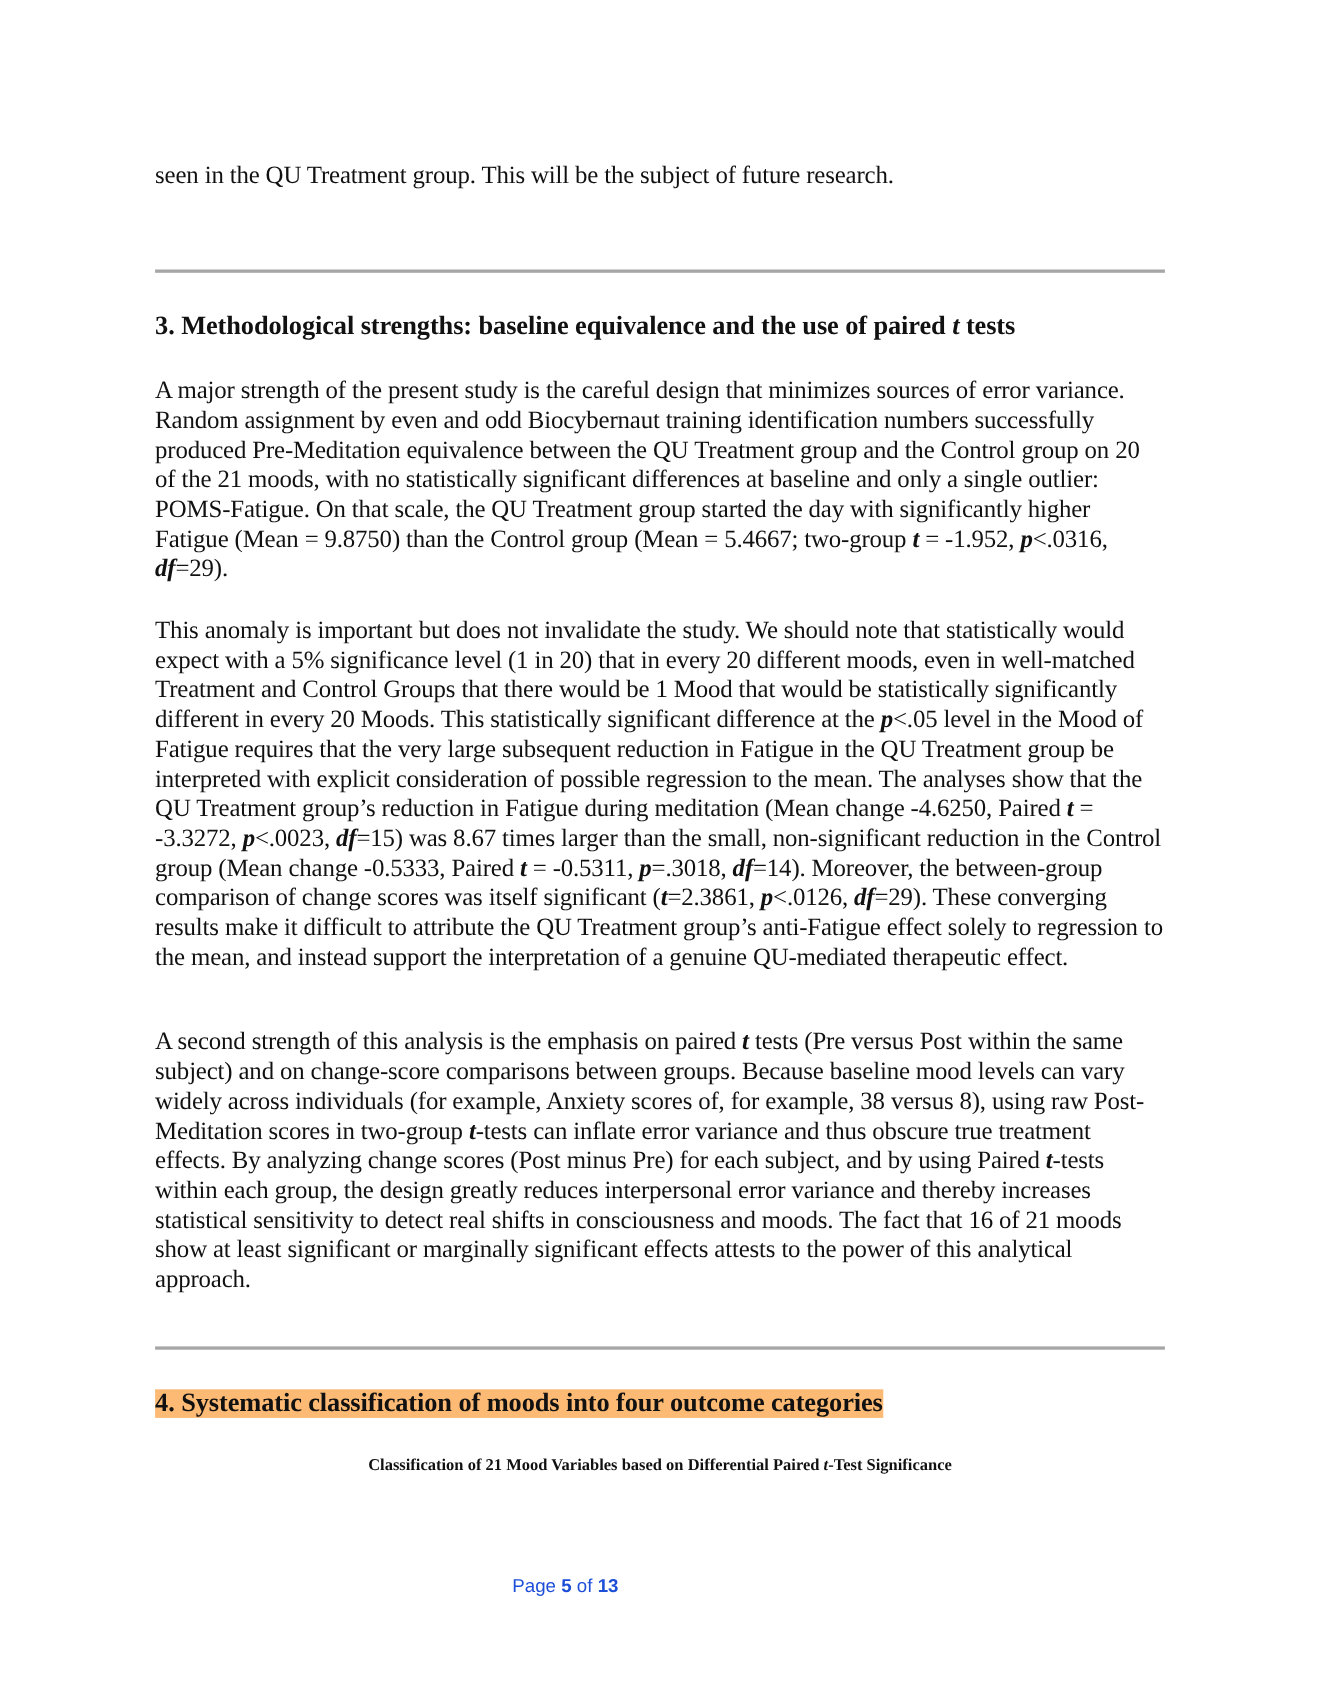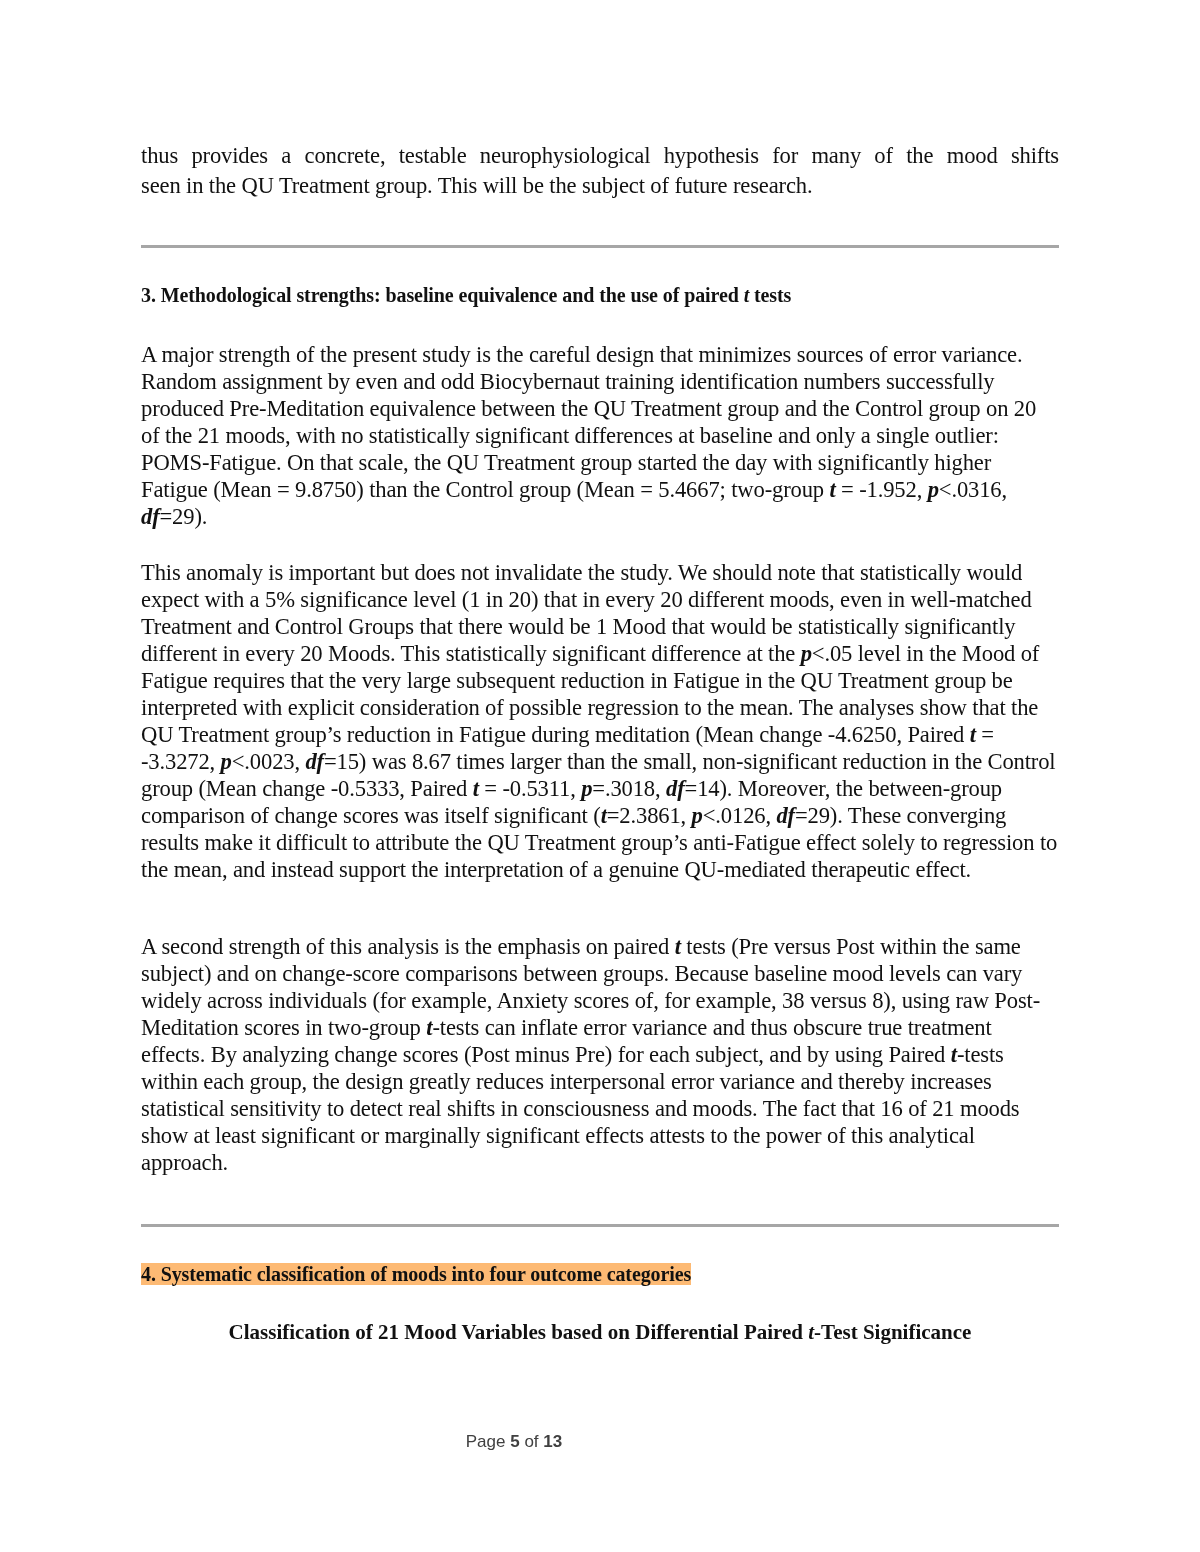--- a/index.html
+++ b/index.html
@@ -1,33 +1,32 @@
 <!DOCTYPE html>
 <html><head>
 <meta charset="utf-8">
 <style>
   html, body { margin: 0; padding: 0; background: #ffffff; }
   body { width: 1200px; height: 1552px; position: relative; overflow: hidden;
          font-family: "Liberation Serif", serif; color: #111; }
   .page { position: absolute; left: 141px; top: 0; width: 918px; }
   .p { font-size: 22.6px; line-height: 27px; margin: 0; letter-spacing: -0.15px; }
   .rule { position: absolute; left: 141px; width: 918px; height: 3px; background: #a6a6a6; }
-  .h { font-weight: bold; font-size: 20px; margin: 0; letter-spacing: -0.1px; }
+  .h { font-weight: bold; font-size: 24px; margin: 0; letter-spacing: -0.1px; }
   .hl { background: #fdba74; }
   .center { text-align: center; }
   .footer { position: absolute; top: 1432px; left: 0; width: 1028px; text-align: center;
-            font-family: "Liberation Sans", sans-serif; font-size: 17px; color: #404040; }
+            font-family: "Liberation Sans", sans-serif; font-size: 17px; color: #1d4ed8; }
   b.i { font-style: italic; font-weight: bold; }
   i { font-style: italic; }
 </style>
 </head>
 <body>
 
 <div class="page" style="top:142px;">
-  <p class="p" style="text-align:justify;text-align-last:justify;">thus provides a concrete, testable neurophysiological hypothesis for many of the mood shifts</p>
   <p class="p" style="margin-top:3px;">seen in the QU Treatment group.  This will be the subject of future research.</p>
 </div>
 
 <div class="rule" style="top:245px;"></div>
 
 <div class="page" style="top:284px;">
   <h2 class="h"><span>3.  Methodological strengths: baseline equivalence and the use of paired </span><i>t</i><span> tests</span></h2>
 </div>
 
 <div class="page" style="top:341px;">
@@ -42,16 +41,16 @@
   <p class="p"><span>A second strength of this analysis is the emphasis on paired </span><b class="i">t</b><span> tests (Pre versus Post within the same subject) and on change-score comparisons between groups.  Because baseline mood levels can vary widely across individuals (for example, Anxiety scores of, for example, 38 versus 8), using raw Post-Meditation scores in two-group </span><b class="i">t</b><span>-tests can inflate error variance and thus obscure true treatment effects.  By analyzing change scores (Post minus Pre) for each subject, and by using Paired </span><b class="i">t</b><span>-tests within each group, the design greatly reduces interpersonal error variance and thereby increases statistical sensitivity to detect real shifts in consciousness and moods.  The fact that 16 of 21 moods show at least significant or marginally significant effects attests to the power of this analytical approach.</span></p>
 </div>
 
 <div class="rule" style="top:1224px;"></div>
 
 <div class="page" style="top:1263px;">
   <h2 class="h"><span class="hl">4.  Systematic classification of moods into four outcome categories</span></h2>
 </div>
 
 <div style="position:absolute; top:1319px; left:0; width:1200px;" class="center">
-  <div style="font-weight:bold; font-size:21px; line-height:26px; margin-top:0px;"><span>Classification of 21 Mood Variables based on Differential Paired </span><i>t</i><span>-Test Significance</span></div>
+  <div style="font-weight:bold; font-size:15px; line-height:26px; margin-top:0px;"><span>Classification of 21 Mood Variables based on Differential Paired </span><i>t</i><span>-Test Significance</span></div>
 </div>
 
 <div class="footer"><span>Page </span><b>5</b><span> of </span><b>13</b></div>
 
 </body></html>

